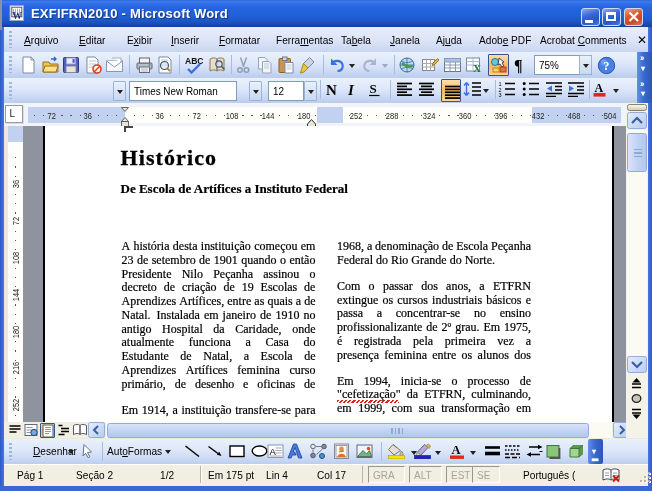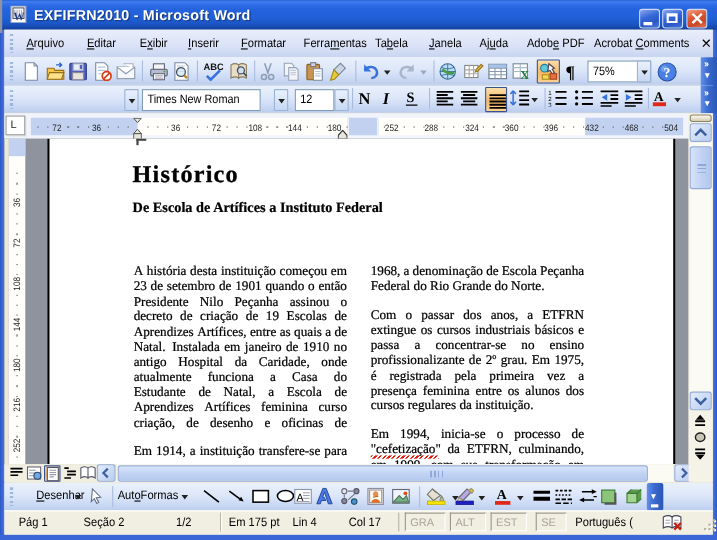--- a/index.html
+++ b/index.html
@@ -554,21 +554,21 @@
             <i>Escola</i>
             <i>de</i>
           </div>
           <div class="jl">
             <i>Aprendizes</i>
             <i>Artífices</i>
             <i>feminina</i>
             <i>curso</i>
           </div>
           <div class="jl">
-            <i>criação,</i>
+            <i>primário,</i>
             <i>de</i>
             <i>desenho</i>
             <i>e</i>
             <i>oficinas</i>
             <i>de</i>
           </div>
         </div>
         <div class="para">
           <div class="jl">
             <i>Em</i>
@@ -634,21 +634,20 @@
             <i>a</i>
           </div>
           <div class="jl">
             <i>presença</i>
             <i>feminina</i>
             <i>entre</i>
             <i>os</i>
             <i>alunos</i>
             <i>dos</i>
           </div>
-          <div class="nl">cursos regulares da instituição.</div>
         </div>
         <div class="para">
           <div class="jl">
             <i>Em</i>
             <i>1994,</i>
             <i>inicia-se</i>
             <i>o</i>
             <i>processo</i>
             <i>de</i>
           </div>
@@ -868,21 +867,21 @@
     <span class="sbtext" style="left:156px">1/2</span>
     <span class="sbtext" style="left:204px">Em 175 pt</span>
     <span class="sbtext" style="left:262px">Lin 4</span>
     <span class="sbtext" style="left:313px">Col 17</span>
     <div class="abs" style="left:196px;top:2px;width:1px;height:17px;background:#b8b4a8"></div>
     <div class="abs" style="left:197px;top:2px;width:1px;height:17px;background:#fff"></div>
     <div class="abs" style="left:358px;top:2px;width:1px;height:17px;background:#b8b4a8"></div>
     <span class="abs scell" style="left:364px;width:37px">GRA</span>
     <span class="abs scell" style="left:405px;width:33px">ALT</span>
     <span class="abs scell" style="left:442px;width:33px">EST</span>
-    <span class="abs scell" style="left:483px;width:28px">SE</span>
+    <span class="abs scell" style="left:468px;width:28px">SE</span>
     <span class="sbtext" style="left:519px">Português (</span>
     <div class="abs" style="left:597px;top:3px;width:20px;height:16px"><svg width="20" height="16" viewBox="0 0 20 16">
         <path d="M2 3c3-1.5 6-1.5 8 0 2-1.5 5-1.5 8 0v10c-3-1.5-6-1.5-8 0-2-1.5-5-1.5-8 0z" fill="#fff" stroke="#445"></path>
         <path d="M10 3v10" stroke="#445"></path>
         <path d="M4 6h4M4 8.5h4M12 6h4M12 8.5h4" stroke="#99a"></path>
         <path d="M12 8.5l6 6M18 8.5l-6 6" stroke="#c02010" stroke-width="2"></path>
       </svg></div>
     <div class="abs" style="left:636px;top:16px;width:2px;height:2px;background:#b8b4a4;box-shadow:1px 1px 0 #fff"></div>
     <div class="abs" style="left:640px;top:16px;width:2px;height:2px;background:#b8b4a4;box-shadow:1px 1px 0 #fff"></div>
     <div class="abs" style="left:644px;top:16px;width:2px;height:2px;background:#b8b4a4;box-shadow:1px 1px 0 #fff"></div>

